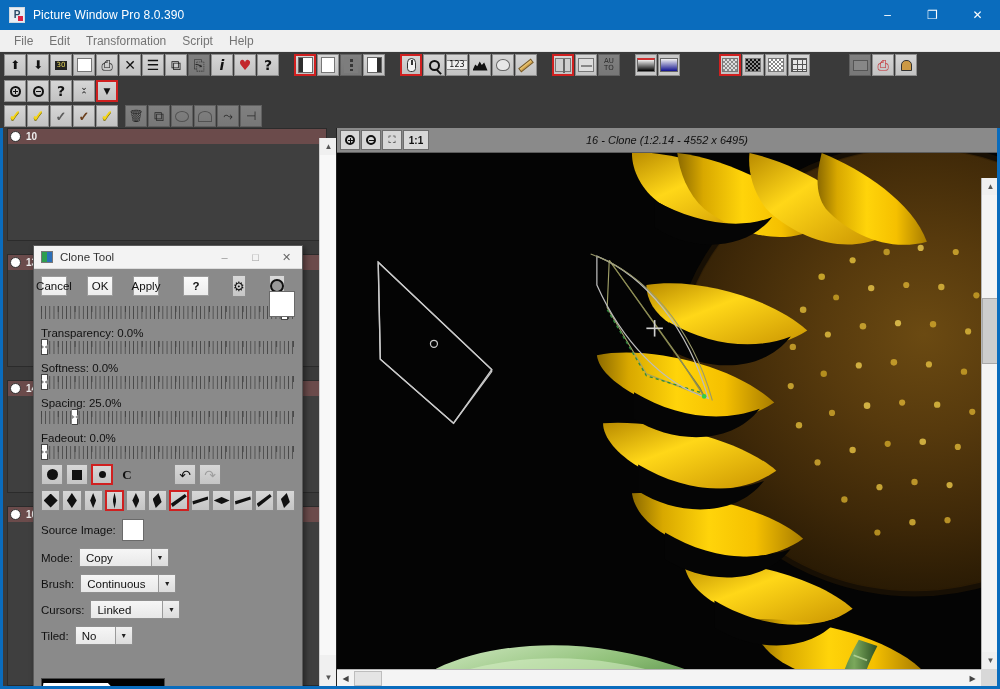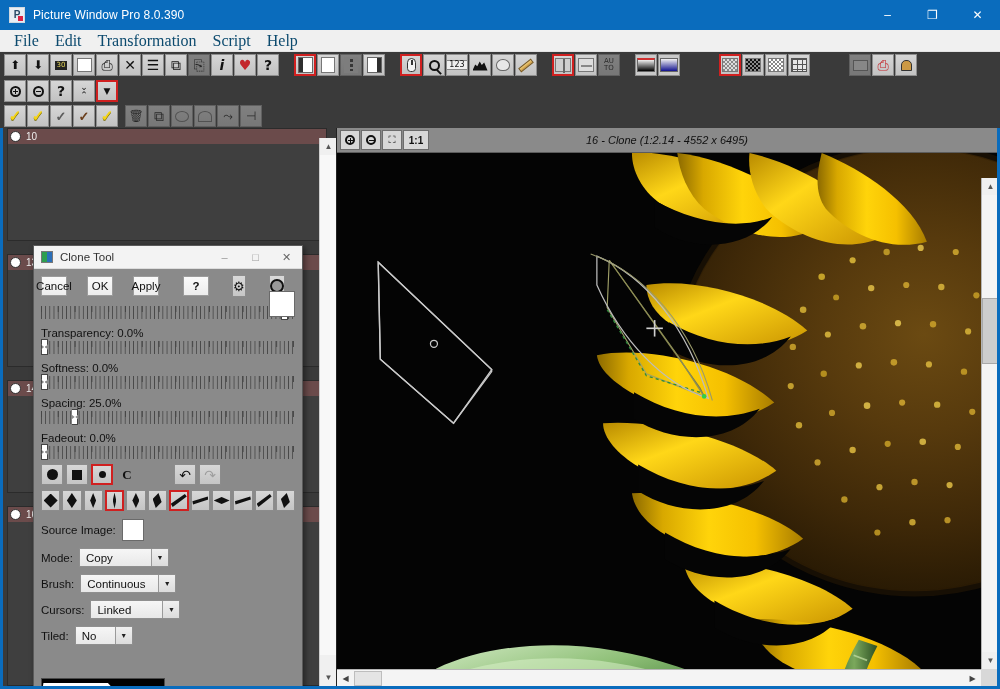--- a/index.html
+++ b/index.html
@@ -40,21 +40,21 @@
     width:45px;height:30px;display:flex;align-items:center;justify-content:center;
     color:#fff;font-size:12px;
   }
 
   
   #menubar {
     height:22px;background:#f0f0f0;display:flex;align-items:center;
     flex:0 0 22px; padding-left:6px; border-bottom:1px solid #e2e2e2;
   }
   #menubar .menu-item {
-    padding:3px 8px; font-size:16px; color:#0c4a6e; cursor:default;font-family:Liberation Serif, serif;
+    padding:3px 8px; font-size:12px; color:#737373; cursor:default;
   }
 
   
   .toolbar-row {
     background:#3a3a3a; display:flex; align-items:center;
     padding:2px 4px; gap:0px; flex:0 0 auto;
   }
   #toolbar1 { height:26px; }
   #toolbar2 { height:26px; }
   .tbtn {
@@ -117,21 +117,21 @@
     border-bottom:3px solid #0a6cbd;
   }
 
   
   #thumbstrip {
     width:333px; background:#3a3a3a; position:relative; flex:0 0 333px;
     overflow:hidden;
   }
   .thumb-item {
     position:absolute; left:4px; width:320px; height:113px;
-    background:#414141; border:1px solid #2b2b2b;
+    background:#414141; border:1px solid #2b2b2b;font-weight:bold;
   }
   .thumb-head{
     position:absolute;left:0;top:0;height:15px;width:100%;
     background:#6b4b4b;display:flex;align-items:center;padding-left:2px;
   }
   .thumb-radio{
     width:11px;height:11px;border-radius:50%;background:#fff;border:1px solid #333;
     flex:0 0 11px;margin-right:5px;
   }
   .thumb-label{font-size:10px;color:#eee;}

